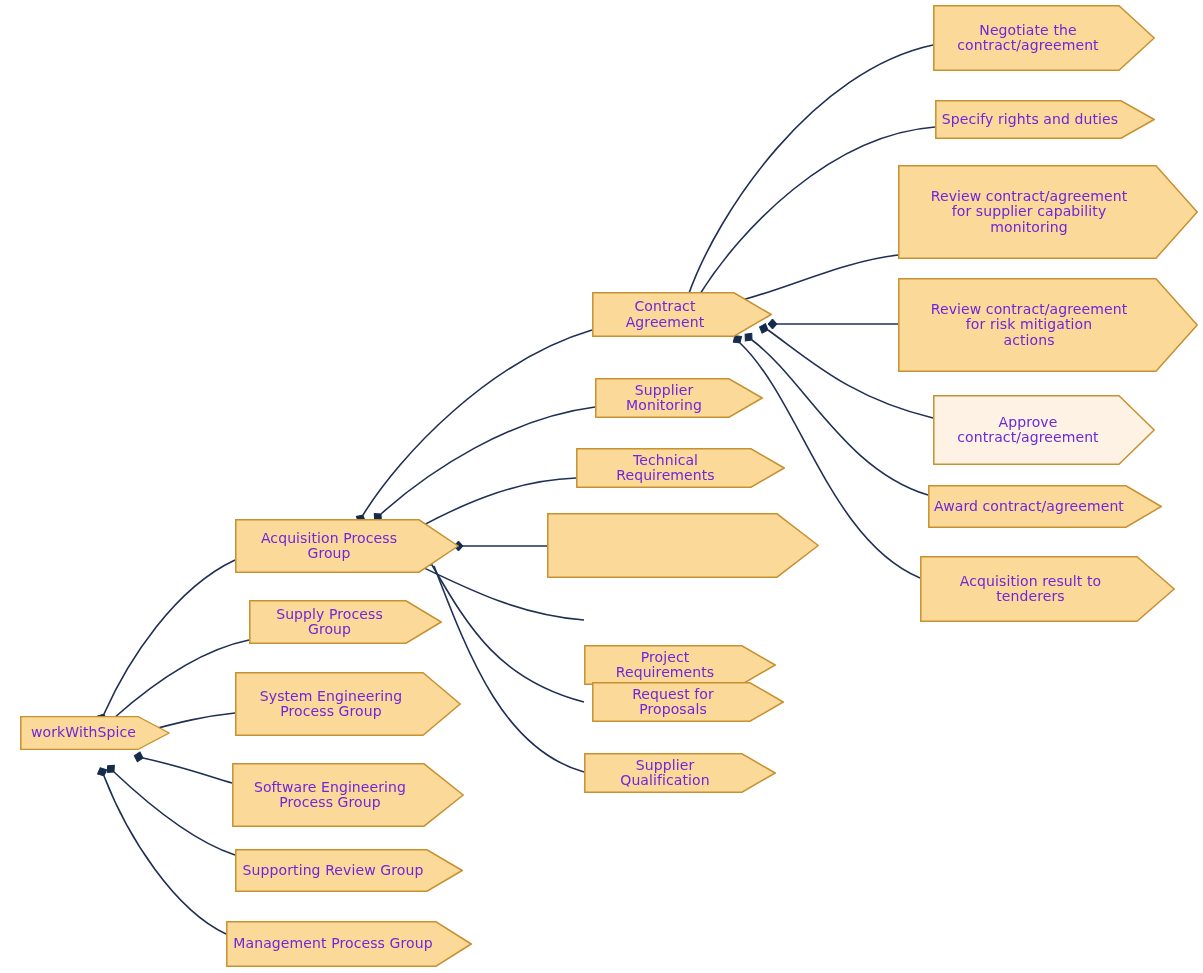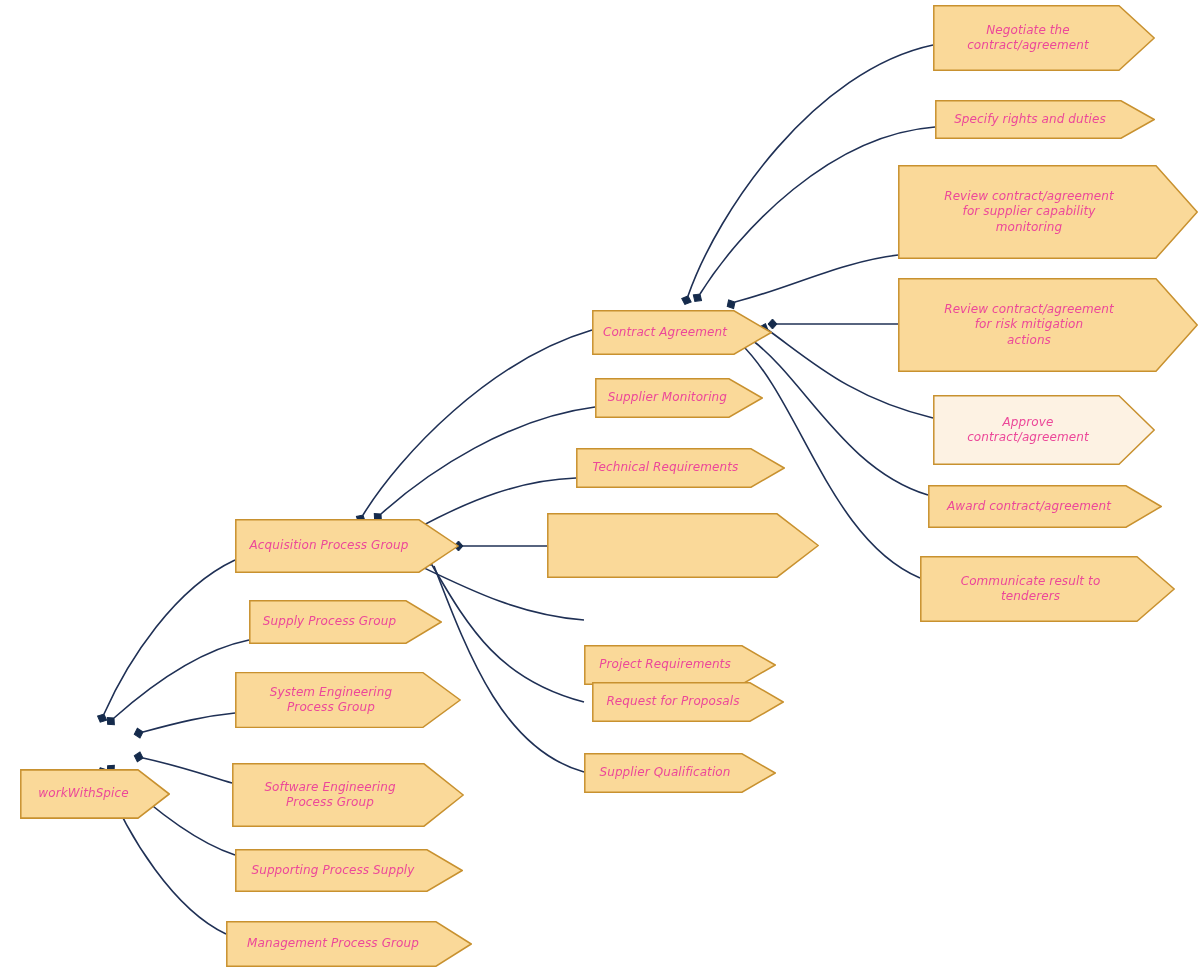--- a/index.html
+++ b/index.html
@@ -25,29 +25,28 @@
     height: 973px;
     pointer-events: none;
   }
   .node {
     position: absolute;
     box-sizing: border-box;
     display: flex;
     align-items: center;
     justify-content: center;
     text-align: center;
-    color: #ec4899;
-    font-size: 12px;
+    color: #6d28d9;
+    font-size: 14px;
     line-height: 15.5px;
     letter-spacing: 0.1px;
     padding-left: 6px;
     padding-right: 34px;
     -webkit-user-select: none;
     user-select: none;
-    font-style: italic;
   }
   .node .shape {
     position: absolute;
     left: 0;
     top: 0;
     width: 100%;
     height: 100%;
     z-index: 0;
   }
   .node .node-label {
@@ -133,65 +132,65 @@
         <path d="M -9,0 L -4.5,-5 L 0,0 L -4.5,5 Z" fill="#152B4C" stroke="#152B4C" stroke-width="1"></path>
       </g>
       <g transform="translate(752,340) rotate(40)">
         <path d="M -9,0 L -4.5,-5 L 0,0 L -4.5,5 Z" fill="#152B4C" stroke="#152B4C" stroke-width="1"></path>
       </g>
       <g transform="translate(740,343) rotate(55)">
         <path d="M -9,0 L -4.5,-5 L 0,0 L -4.5,5 Z" fill="#152B4C" stroke="#152B4C" stroke-width="1"></path>
       </g>
     </svg>
   <div id="node-layer">
-      <div class="node" style="left: 20px; top: 769px; width: 150px; height: 50px; padding-right: 34px; padding-left: 11px;">
+      <div class="node" style="left: 20px; top: 716px; width: 150px; height: 34px; padding-right: 34px; padding-left: 11px;">
         <svg class="shape" viewBox="0 0 150 46" preserveAspectRatio="none">
           <path d="M 0.8,0.8 L 118,0.8 L 149.2,23 L 118,45.2 L 0.8,45.2 Z" fill="#FAD999" stroke="#C8912F" stroke-width="1.5" stroke-linejoin="miter"></path>
         </svg>
         <span class="node-label">workWithSpice</span>
       </div>
       <div class="node" style="left: 235px; top: 519px; width: 224px; height: 54px; padding-right: 42px;">
         <svg class="shape" viewBox="0 0 224 54" preserveAspectRatio="none">
           <path d="M 0.8,0.8 L 184,0.8 L 223.2,27 L 184,53.2 L 0.8,53.2 Z" fill="#FAD999" stroke="#C8912F" stroke-width="1.5" stroke-linejoin="miter"></path>
         </svg>
         <span class="node-label">Acquisition Process Group</span>
       </div>
       <div class="node" style="left: 249px; top: 600px; width: 193px; height: 44px; padding-right: 38px;">
         <svg class="shape" viewBox="0 0 193 44" preserveAspectRatio="none">
           <path d="M 0.8,0.8 L 157,0.8 L 192.2,22 L 157,43.2 L 0.8,43.2 Z" fill="#FAD999" stroke="#C8912F" stroke-width="1.5" stroke-linejoin="miter"></path>
         </svg>
         <span class="node-label">Supply Process Group</span>
       </div>
-      <div class="node" style="left: 235px; top: 672px; width: 226px; height: 56px; padding-right: 40px;">
+      <div class="node" style="left: 235px; top: 672px; width: 226px; height: 64px; padding-right: 40px;">
         <svg class="shape" viewBox="0 0 226 64" preserveAspectRatio="none">
           <path d="M 0.8,0.8 L 188,0.8 L 225.2,32 L 188,63.2 L 0.8,63.2 Z" fill="#FAD999" stroke="#C8912F" stroke-width="1.5" stroke-linejoin="miter"></path>
         </svg>
         <span class="node-label">System Engineering
 Process Group</span>
       </div>
       <div class="node" style="left: 232px; top: 763px; width: 232px; height: 64px; padding-right: 42px;">
         <svg class="shape" viewBox="0 0 232 64" preserveAspectRatio="none">
           <path d="M 0.8,0.8 L 192,0.8 L 231.2,32 L 192,63.2 L 0.8,63.2 Z" fill="#FAD999" stroke="#C8912F" stroke-width="1.5" stroke-linejoin="miter"></path>
         </svg>
         <span class="node-label">Software Engineering
 Process Group</span>
       </div>
       <div class="node" style="left: 235px; top: 849px; width: 228px; height: 43px; padding-right: 38px;">
         <svg class="shape" viewBox="0 0 228 43" preserveAspectRatio="none">
           <path d="M 0.8,0.8 L 192,0.8 L 227.2,21.5 L 192,42.2 L 0.8,42.2 Z" fill="#FAD999" stroke="#C8912F" stroke-width="1.5" stroke-linejoin="miter"></path>
         </svg>
-        <span class="node-label">Supporting Process Supply</span>
+        <span class="node-label">Supporting Review Group</span>
       </div>
       <div class="node" style="left: 226px; top: 921px; width: 246px; height: 46px; padding-right: 38px;">
         <svg class="shape" viewBox="0 0 246 46" preserveAspectRatio="none">
           <path d="M 0.8,0.8 L 210,0.8 L 245.2,23 L 210,45.2 L 0.8,45.2 Z" fill="#FAD999" stroke="#C8912F" stroke-width="1.5" stroke-linejoin="miter"></path>
         </svg>
         <span class="node-label">Management Process Group</span>
       </div>
-      <div class="node" style="left: 592px; top: 310px; width: 180px; height: 45px; padding-right: 40px;">
+      <div class="node" style="left: 592px; top: 292px; width: 180px; height: 45px; padding-right: 40px;">
         <svg class="shape" viewBox="0 0 180 45" preserveAspectRatio="none">
           <path d="M 0.8,0.8 L 142,0.8 L 179.2,22.5 L 142,44.2 L 0.8,44.2 Z" fill="#FAD999" stroke="#C8912F" stroke-width="1.5" stroke-linejoin="miter"></path>
         </svg>
         <span class="node-label">Contract Agreement</span>
       </div>
       <div class="node" style="left: 595px; top: 378px; width: 168px; height: 40px; padding-right: 36px; justify-content: flex-end;">
         <svg class="shape" viewBox="0 0 168 40" preserveAspectRatio="none">
           <path d="M 0.8,0.8 L 134,0.8 L 167.2,20 L 134,39.2 L 0.8,39.2 Z" fill="#FAD999" stroke="#C8912F" stroke-width="1.5" stroke-linejoin="miter"></path>
         </svg>
         <span class="node-label">Supplier Monitoring</span>
@@ -264,17 +263,17 @@
       <div class="node" style="left: 928px; top: 485px; width: 234px; height: 43px; padding-right: 38px;">
         <svg class="shape" viewBox="0 0 234 43" preserveAspectRatio="none">
           <path d="M 0.8,0.8 L 198,0.8 L 233.2,21.5 L 198,42.2 L 0.8,42.2 Z" fill="#FAD999" stroke="#C8912F" stroke-width="1.5" stroke-linejoin="miter"></path>
         </svg>
         <span class="node-label">Award contract/agreement</span>
       </div>
       <div class="node" style="left: 920px; top: 556px; width: 255px; height: 66px; padding-right: 40px;">
         <svg class="shape" viewBox="0 0 255 66" preserveAspectRatio="none">
           <path d="M 0.8,0.8 L 217,0.8 L 254.2,33 L 217,65.2 L 0.8,65.2 Z" fill="#FAD999" stroke="#C8912F" stroke-width="1.5" stroke-linejoin="miter"></path>
         </svg>
-        <span class="node-label">Communicate result to
+        <span class="node-label">Acquisition result to
 tenderers</span>
       </div>
     </div>
 </div>
 
 </body></html>

